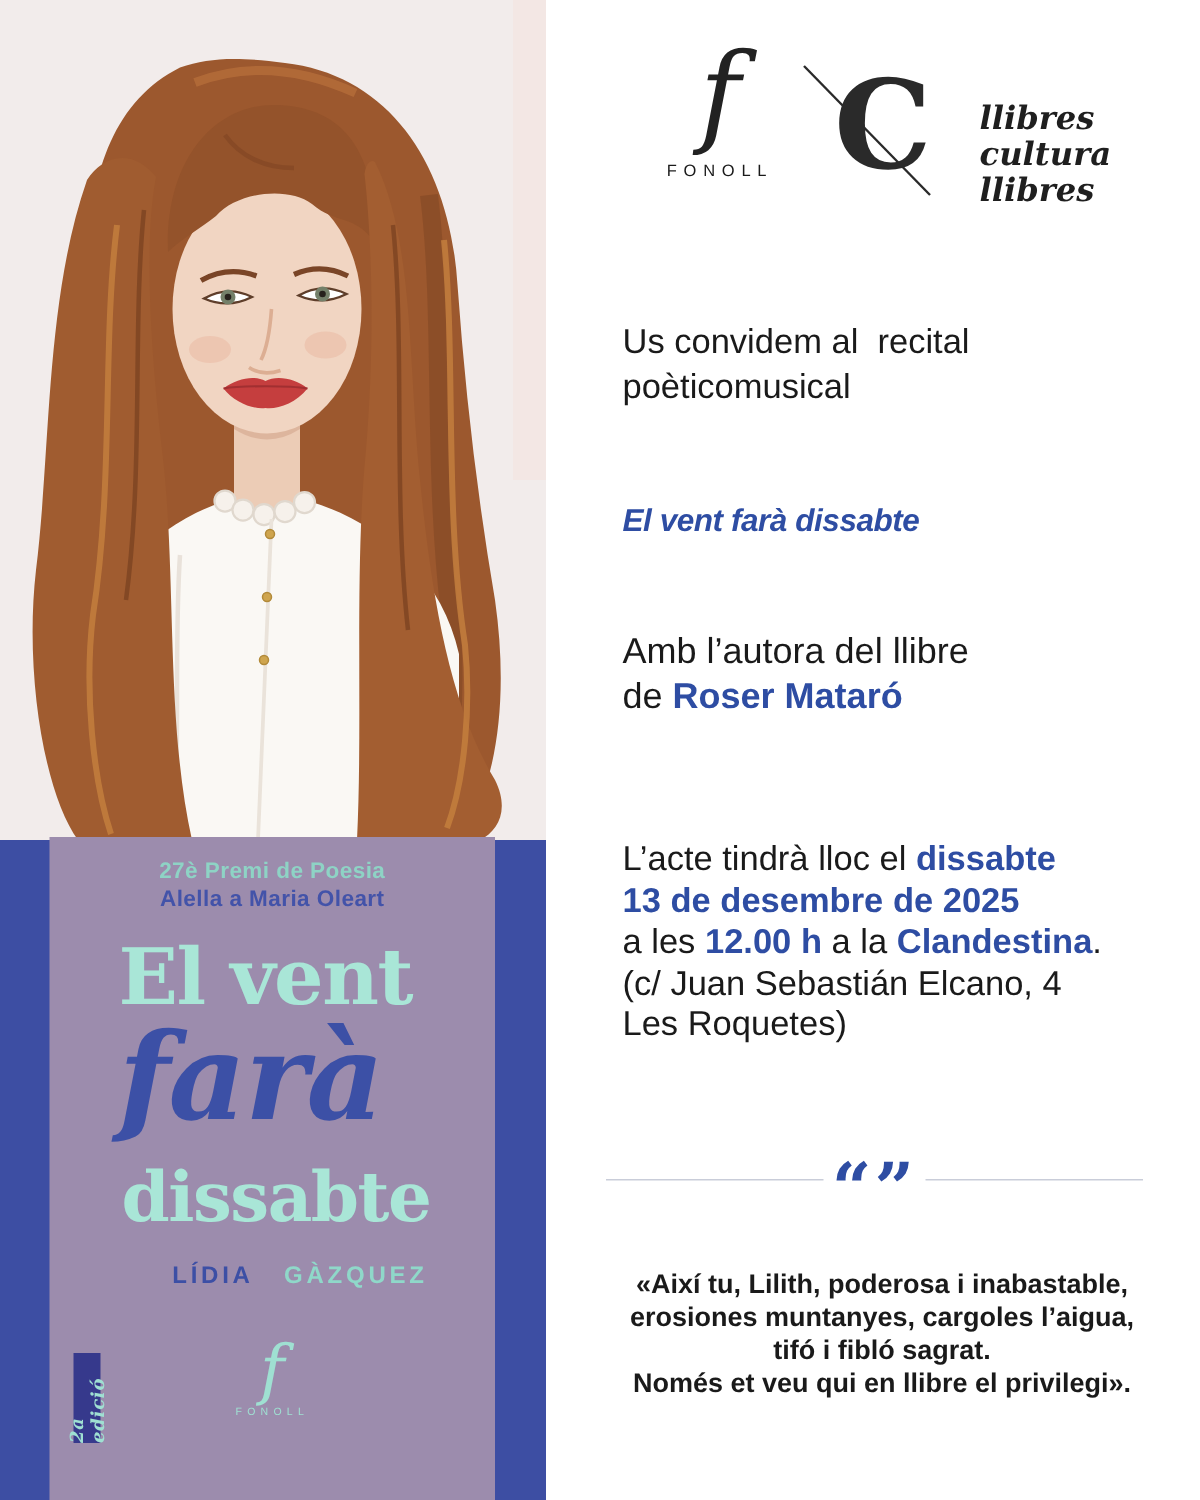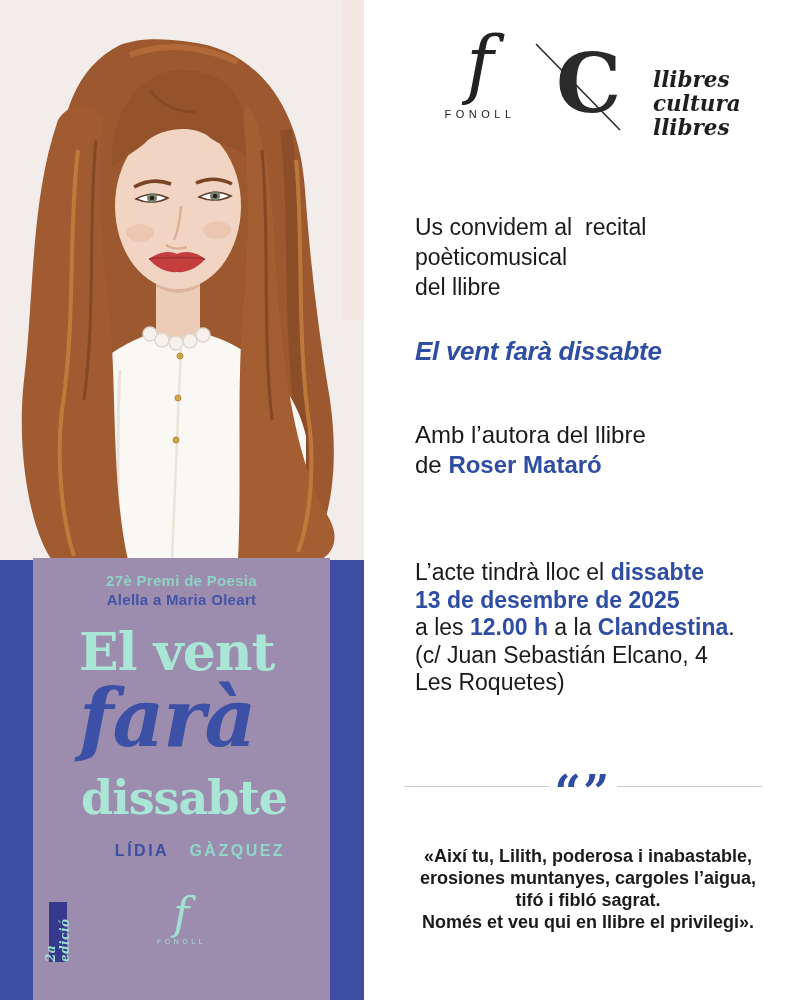--- a/index.html
+++ b/index.html
@@ -34,21 +34,21 @@
   .logo-f{position:absolute;left:438px;top:22px;width:84px;text-align:center;
           font-family:"DejaVu Serif",serif;font-style:italic;font-size:74px;line-height:82px;color:#222;}
   .logo-f-word{position:absolute;left:436px;top:108px;width:88px;text-align:center;
                font-size:11px;letter-spacing:4.5px;color:#1a1a1a;}
   .logo-c{position:absolute;left:528px;top:34px;width:102px;height:102px;}
   .logo-lcr{position:absolute;left:653px;top:33px;font-family:"DejaVu Serif",serif;
             font-style:italic;font-weight:bold;font-size:21.5px;line-height:24px;color:#1f1f1f;margin-top:35px;}
   
   .block{position:absolute;left:415px;width:372px;}
   .intro{top:212px;font-size:23px;line-height:30px;}
-  .booktitle{top:336px;font-size:26px;font-weight:bold;font-style:italic;color:#2e4da3;letter-spacing:-.3px;}
+  .booktitle{top:336px;font-size:21px;font-weight:bold;font-style:italic;color:#2e4da3;letter-spacing:-.3px;}
   .authorinfo{top:420px;font-size:24px;line-height:30px;}
   .eventinfo{top:559px;font-size:23px;line-height:27.5px;}
   .textline{white-space:pre-wrap;}
   .seg-a{color:#2e4da3;font-weight:bold;}
   
   .divider{position:absolute;left:404px;top:764px;width:358px;height:44px;
            display:flex;align-items:center;}
   .divider .rule{flex:1;height:1px;background:#c9cdd9;}
   .divider .qm{font-family:"DejaVu Serif",serif;font-weight:bold;font-size:46px;
                color:#2e4da3;line-height:20px;margin:0 6px;position:relative;top:6px;letter-spacing:2px;}
@@ -154,21 +154,20 @@
   </div>
 
   <div class="logo-lcr">
       <div class="textline">llibres</div>
       <div class="textline">cultura</div>
       <div class="textline">llibres</div>
     </div>
 
   <div class="block intro">
       <div class="textline">Us convidem al  recital poèticomusical</div>
-      <div class="textline">del llibre</div>
     </div>
 
   <div class="block booktitle">El vent farà dissabte</div>
 
   <div class="block authorinfo">
       <div class="textline"><span class="seg-n">Amb l’autora del llibre</span></div>
       <div class="textline"><span class="seg-n">de </span><span class="seg-a">Roser Mataró</span></div>
     </div>
 
   <div class="block eventinfo">

